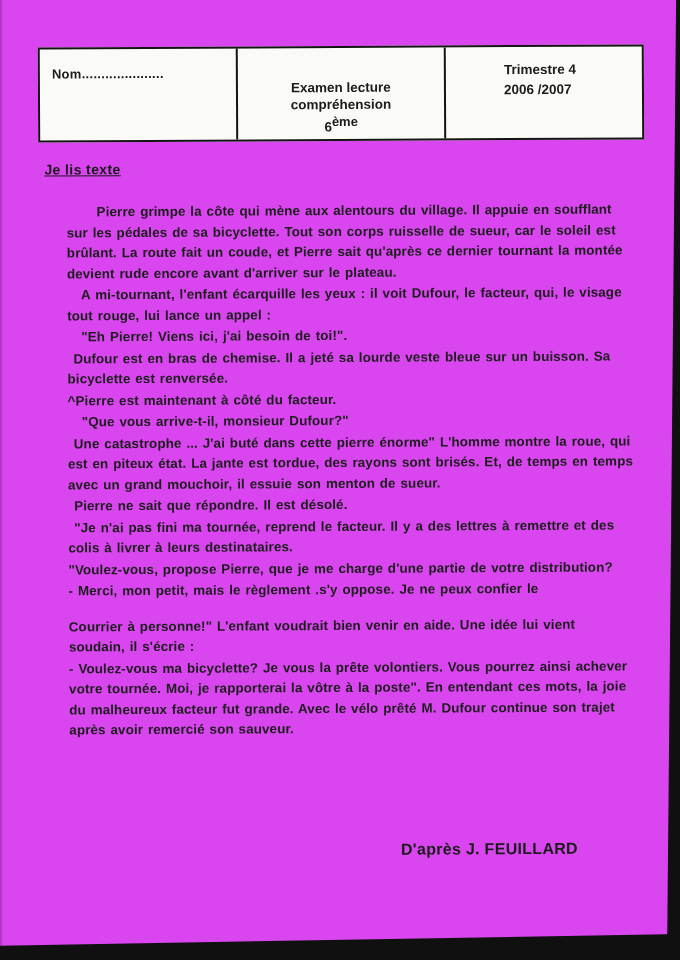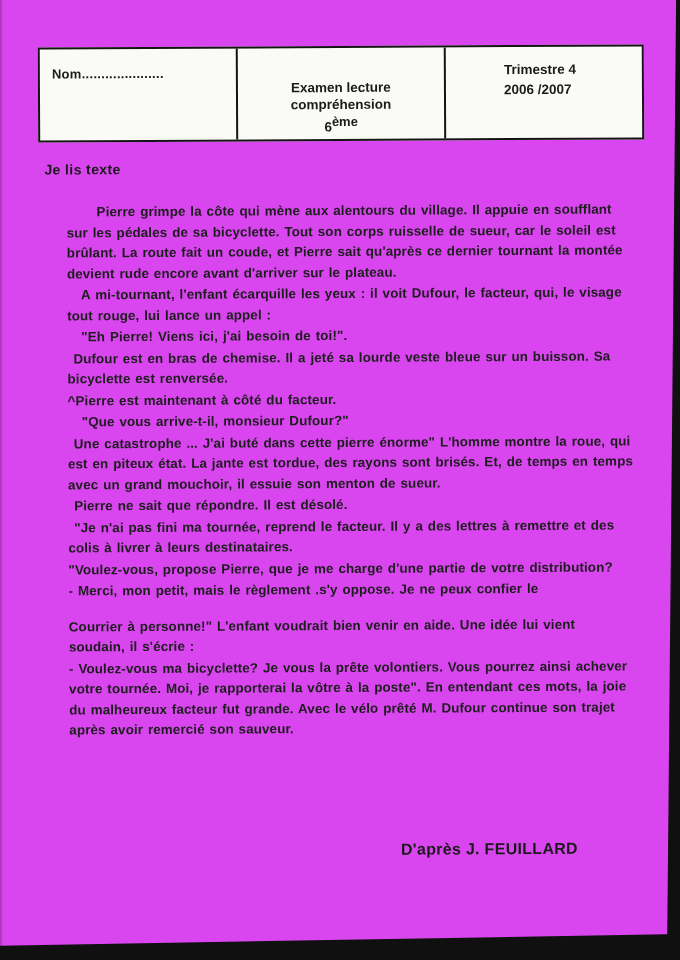--- a/index.html
+++ b/index.html
@@ -44,20 +44,21 @@
   .hb-center sup { font-size:13px; vertical-align:super; }
   .hb-right {
     flex:1;
     padding:13px 0 0 58px;
     font-weight:bold; font-size:13.5px; line-height:20px;
   }
   
   .section-title {
     position:absolute; left:46px; top:160px;
     font-size:14px; font-weight:bold;
+    text-decoration:underline;
     letter-spacing:.4px;
   }
   
   .body-text {
     position:absolute; left:68px; top:201px; width:566px;
     font-size:13.4px; font-weight:bold;
     line-height:20.5px;
     letter-spacing:.12px;
     word-spacing:1px;
     color:#1d1d1d;

